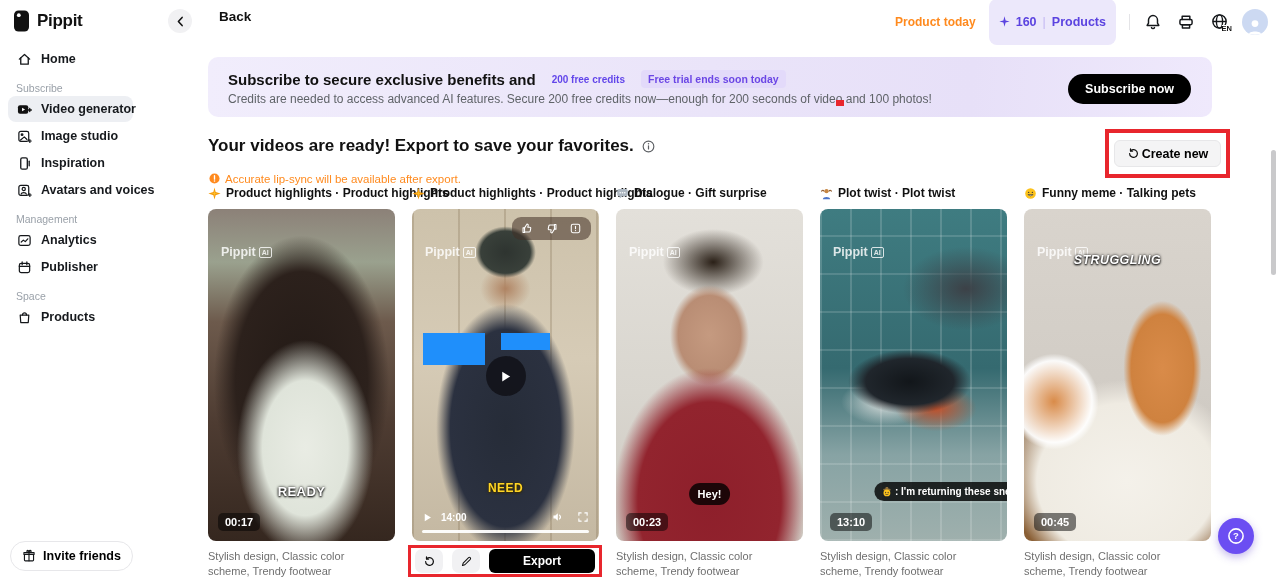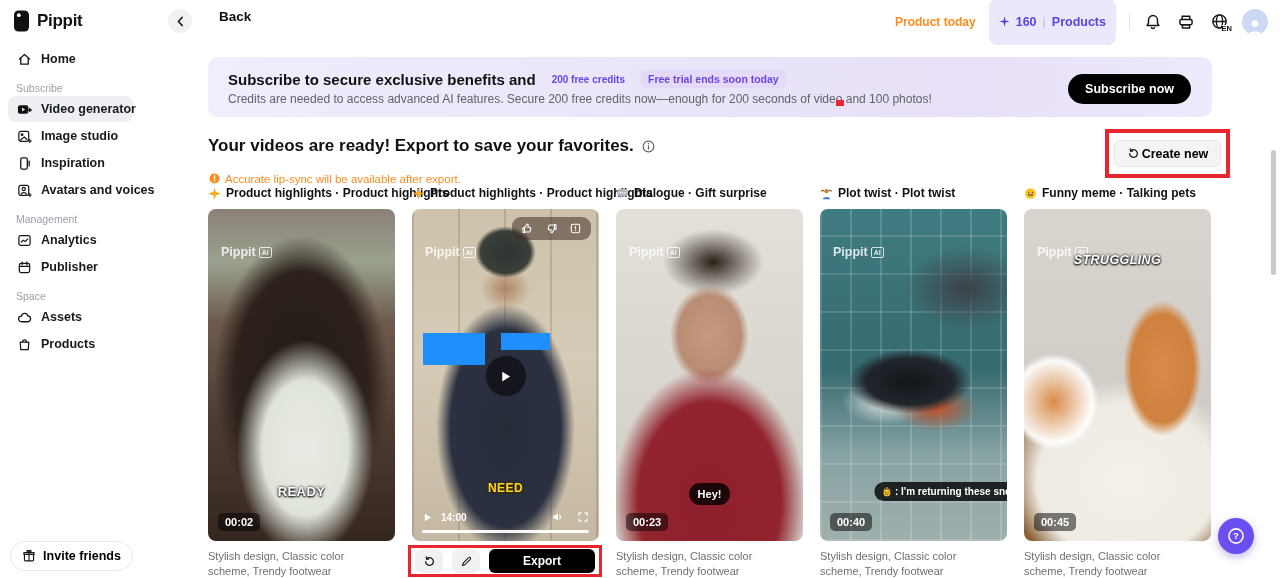--- a/index.html
+++ b/index.html
@@ -216,28 +216,20 @@
               <rect x="2.5" y="3.5" width="11" height="10" rx="2"></rect>
               <path d="M5.5 2 v3 M10.5 2 v3 M2.5 6.8 h11"></path>
             </svg>
           </span>
         <span>Publisher</span>
       </div>
 
       <div class="nav-label">Space</div>
       <div class="nav-item">
         <span class="nav-icon">
-            <svg width="15" height="15" viewBox="0 0 16 16" fill="none" stroke="#14171a" stroke-width="1.4" stroke-linecap="round" stroke-linejoin="round">
-              <path d="M4.6 12.5 a3 3 0 0 1 0.2-6 a3.4 3.4 0 0 1 6.7-0.3 a2.7 2.7 0 0 1-0.3 6.3 Z"></path>
-            </svg>
-          </span>
-        <span>Assets</span>
-      </div>
-      <div class="nav-item">
-        <span class="nav-icon">
             <svg width="15" height="15" viewBox="0 0 16 16" fill="none" stroke="#14171a" stroke-width="1.3" stroke-linecap="round" stroke-linejoin="round">
               <path d="M3.4 5.4 h9.2 l-0.6 8 h-8 Z"></path>
               <path d="M5.9 5.2 a2.1 2.1 0 0 1 4.2 0"></path>
             </svg>
           </span>
         <span>Products</span>
       </div>
     </nav>
 
     <button class="invite-btn">
@@ -360,21 +352,21 @@
             </svg>
           </span>
         <span>Product highlights · Product highlights</span>
       </div>
       <div class="thumb thumb-1">
         <div class="watermark">
           <span>Pippit</span>
           <span class="ai-chip">AI</span>
         </div>
         <div class="cap-outline" style="bottom:42px;">READY</div>
-        <div class="duration">00:02</div>
+        <div class="duration">00:17</div>
       </div>
       <div class="card-desc">Stylish design, Classic color scheme, Trendy footwear</div>
     </div>
 
     <div class="card">
       <div class="card-title">
         <span>
             <svg width="13" height="13" viewBox="0 0 16 16">
               <path d="M8 0.5 L9.4 6 L15.5 8 L9.4 10 L8 15.5 L6.6 10 L0.5 8 L6.6 6 Z" fill="#f59b0b"></path>
               <path d="M8 4 L8.6 7.4 L12 8 L8.6 8.6 L8 12 L7.4 8.6 L4 8 L7.4 7.4 Z" fill="#fbc02d"></path>
@@ -500,21 +492,21 @@
               <svg width="11" height="11" viewBox="0 0 16 16">
                 <path d="M2 6 h12 l-1.5-2 h-2 L9.5 1.5 h-3 L5.5 4 h-2 Z" fill="#8d6e3a"></path>
                 <circle cx="8" cy="10" r="5" fill="#fcc21b"></circle>
                 <circle cx="6.2" cy="9.3" r="0.8" fill="#333"></circle>
                 <circle cx="9.8" cy="9.3" r="0.8" fill="#333"></circle>
                 <path d="M6 12 q2 1.6 4 0" stroke="#333" stroke-width="1" fill="none" stroke-linecap="round"></path>
               </svg>
             </span>
           <span>: I'm returning these sneakers!</span>
         </div>
-        <div class="duration">00:40</div>
+        <div class="duration">13:10</div>
       </div>
       <div class="card-desc">Stylish design, Classic color scheme, Trendy footwear</div>
     </div>
 
     <div class="card">
       <div class="card-title">
         <span>
             <svg width="13" height="13" viewBox="0 0 16 16">
               <circle cx="8" cy="8" r="6.5" fill="#fcc21b"></circle>
               <circle cx="5.7" cy="6.6" r="0.9" fill="#333"></circle>

